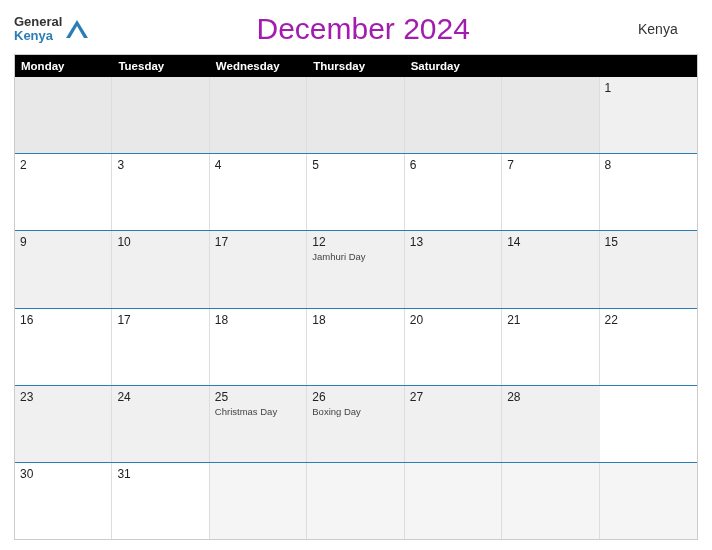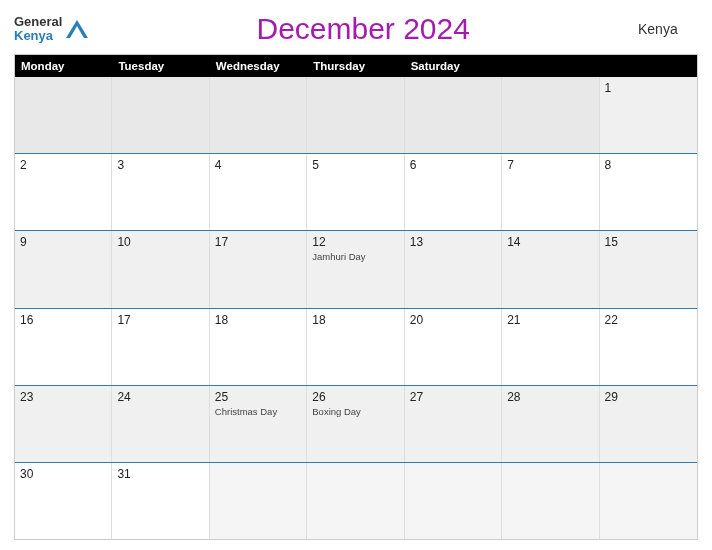--- a/index.html
+++ b/index.html
@@ -251,23 +251,20 @@
           <div class="cell">
             <div class="cell-date">26</div>
             <div class="cell-event">Boxing Day</div>
           </div>
           <div class="cell">
             <div class="cell-date">27</div>
           </div>
           <div class="cell">
             <div class="cell-date">28</div>
           </div>
-          <div class="cell">
-            <div class="cell-date">29</div>
-          </div>
         </div>
         <div class="week">
           <div class="cell">
             <div class="cell-date">30</div>
           </div>
           <div class="cell">
             <div class="cell-date">31</div>
           </div>
           <div class="cell empty"></div>
           <div class="cell empty"></div>

